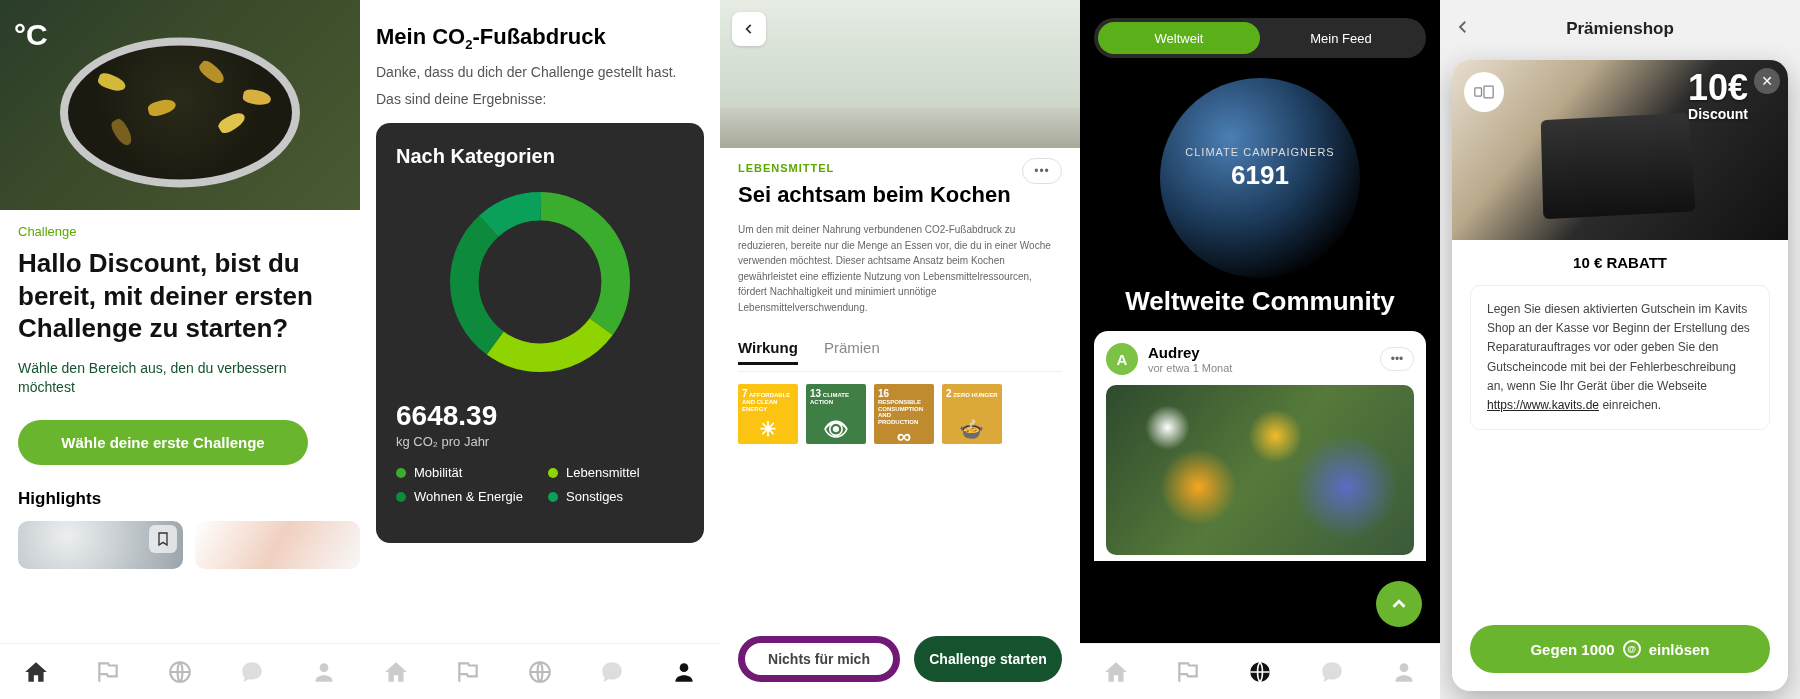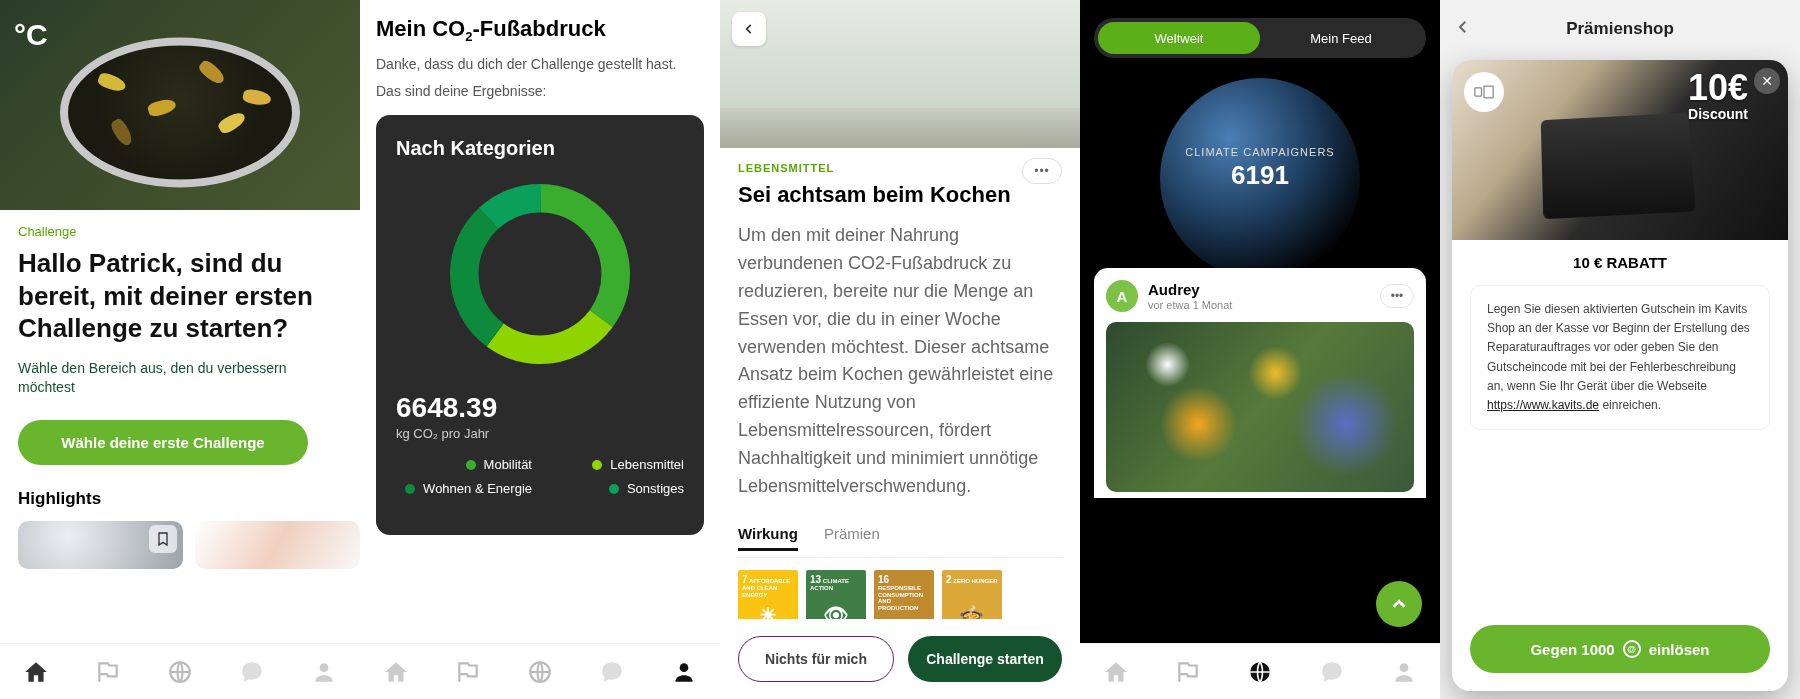--- a/index.html
+++ b/index.html
@@ -62,77 +62,77 @@
     }
     .bottom-nav {
       position:absolute; left:0; right:0; bottom:0; height:56px;
       background:#fff; display:flex; justify-content:space-around; align-items:center;
       border-top:1px solid #f0f0f0;
     }
     .nav-ic { width:28px; height:28px; display:flex; align-items:center; justify-content:center; }
     .nav-ic svg { width:26px; height:26px; }
 
     
-    .s2 { padding: 16px 16px 0; }
+    .s2 { padding: 24px 16px 0; }
     .s2-h { font-size:22px; font-weight:700; margin-bottom:10px; }
     .s2-h sub { font-size:13px; vertical-align:sub; }
     .s2-p { color:#555; font-size:14px; line-height:1.45; margin-bottom:6px; }
     .s2-card {
       background:#2b2b2b; border-radius:14px; padding:22px 20px; margin-top:14px;
       color:#fff; height: 420px; position:relative;
     }
     .s2-card-h { font-size:20px; font-weight:700; margin-bottom:14px; }
     .donut-wrap { display:flex; justify-content:center; margin-bottom:10px; }
     .donut { width:200px; height:200px; }
     .s2-total { font-size:28px; font-weight:700; margin-top:18px; }
     .s2-unit { font-size:13px; color:#ccc; margin-top:2px; }
     .s2-legend { margin-top:16px; display:grid; grid-template-columns: 1fr 1fr; gap:8px 16px; font-size:13px; }
-    .lg-item { display:flex; align-items:flex-start; gap:8px; line-height:1.25;justify-content:flex-end; }
+    .lg-item { display:flex; align-items:flex-start; gap:8px; line-height:1.25; }
     .lg-dot { width:10px; height:10px; border-radius:50%; margin-top:3px; flex-shrink:0; }
 
     
     .s3-hero { height:148px; background:linear-gradient(180deg,#e6ece4,#c2cfbf); position:relative; }
     .s3-back {
       position:absolute; top:12px; left:12px; width:34px; height:34px;
       background:#fff; border-radius:8px; display:flex; align-items:center; justify-content:center;
       box-shadow:0 1px 3px rgba(0,0,0,.15);
     }
     .s3-ledge { position:absolute; bottom:0; left:0; right:0; height:40px;
       background:linear-gradient(180deg,rgba(200,195,185,.4),rgba(150,145,130,.6)); }
     .s3-body { padding: 14px 18px 0; position:relative; }
     .s3-more {
       position:absolute; top:10px; right:18px; width:40px; height:26px;
       border:1px solid #e0e0e0; border-radius:13px; background:#fff;
       display:flex; align-items:center; justify-content:center; color:#666;
       letter-spacing:1px; font-size:12px;
     }
     .s3-eyebrow { color:#5ba800; font-size:11px; letter-spacing:1px; font-weight:700; margin-bottom:8px; }
     .s3-title { font-size:22px; font-weight:700; margin-bottom:14px; }
-    .s3-desc { color:#666; font-size:18px; line-height:1.55; margin-bottom:18px; }
+    .s3-desc { color:#666; font-size:10px; line-height:1.55; margin-bottom:18px; }
     .s3-tabs { display:flex; gap:26px; padding: 6px 0; margin-bottom:12px; border-bottom:1px solid #eee; }
     .s3-tab { padding-bottom:6px; font-size:15px; color:#888; }
     .s3-tab.active { color:#111; font-weight:700; border-bottom:3px solid #111; }
     .sdg-row { display:flex; gap:8px; }
     .sdg {
       width:60px; height:60px; border-radius:2px; color:#fff;
       padding:4px 4px; font-size:6px; font-weight:700; line-height:1.1;
       display:flex; flex-direction:column; justify-content:space-between;
     }
     .sdg .num { font-size:10px; }
     .sdg .ic { font-size:20px; text-align:center; }
     .s3-actions {
       position:absolute; left:0; right:0; bottom:0; height:80px;
       display:flex; gap:14px; align-items:center; justify-content:center;
       background:#fff; padding:0 18px;
     }
     .s3-btn {
       flex:1; height:46px; border-radius:26px; display:flex; align-items:center; justify-content:center;
       font-size:14px; font-weight:600;
     }
-    .s3-btn.ghost { background:#fff; border:1px solid #701a75; color:#444; }
+    .s3-btn.ghost { background:#fff; border:7px solid #701a75; color:#444; }
     .s3-btn.solid { background:#14532d; color:#fff; }
 
     
     .s4 { background:#000; }
     .s4-toggle {
       margin: 18px 14px 10px; height:40px;
       background:#2a2a2a; border-radius:22px;
       display:flex; padding:4px; position:relative;
     }
     .s4-tog-btn { flex:1; display:flex; align-items:center; justify-content:center;
@@ -248,21 +248,21 @@
       <span class="leaf" style="background:#d4b83a; top:30px; left:30px; transform:rotate(20deg)"></span>
       <span class="leaf" style="background:#c9a22a; top:55px; left:80px; transform:rotate(-15deg)"></span>
       <span class="leaf" style="background:#b8902a; top:20px; left:130px; transform:rotate(40deg)"></span>
       <span class="leaf" style="background:#e0c34a; top:70px; left:150px; transform:rotate(-30deg)"></span>
       <span class="leaf" style="background:#7a6020; top:80px; left:40px; transform:rotate(60deg)"></span>
       <span class="leaf" style="background:#d8b040; top:45px; left:175px; transform:rotate(10deg)"></span>
     </div>
   </div>
   <div class="s1-body">
     <div class="s1-eyebrow">Challenge</div>
-    <div class="s1-title">Hallo Patrick, sind du bereit, mit deiner ersten Challenge zu starten?</div>
+    <div class="s1-title">Hallo Discount, bist du bereit, mit deiner ersten Challenge zu starten?</div>
     <div class="s1-sub">Wähle den Bereich aus, den du verbessern möchtest</div>
     <div class="s1-btn">Wähle deine erste Challenge</div>
   </div>
   <div class="s1-highlights">Highlights</div>
   <div class="s1-cards">
     <div class="s1-card shower">
       <div class="s1-bookmark">
         <svg viewBox="0 0 24 24" width="16" height="16">
             <path fill="none" stroke="#333" stroke-width="2" d="M6 3h12v18l-6-4-6 4z"></path>
           </svg>
@@ -416,20 +416,21 @@
 <div class="screen s4">
   <div class="s4-toggle">
     <div class="s4-tog-btn active">Weltweit</div>
     <div class="s4-tog-btn">Mein Feed</div>
   </div>
   <div class="s4-earth">
     <div class="earth-img"></div>
     <div class="s4-label">CLIMATE CAMPAIGNERS</div>
     <div class="s4-count">6191</div>
   </div>
+  <div class="s4-head">Weltweite Community</div>
   <div class="s4-post">
     <div class="s4-post-head">
       <div class="s4-avatar">A</div>
       <div style="flex:1">
         <div class="s4-name">Audrey</div>
         <div class="s4-time">vor etwa 1 Monat</div>
       </div>
       <div class="s4-post-more">•••</div>
     </div>
     <div class="s4-photo"></div>

